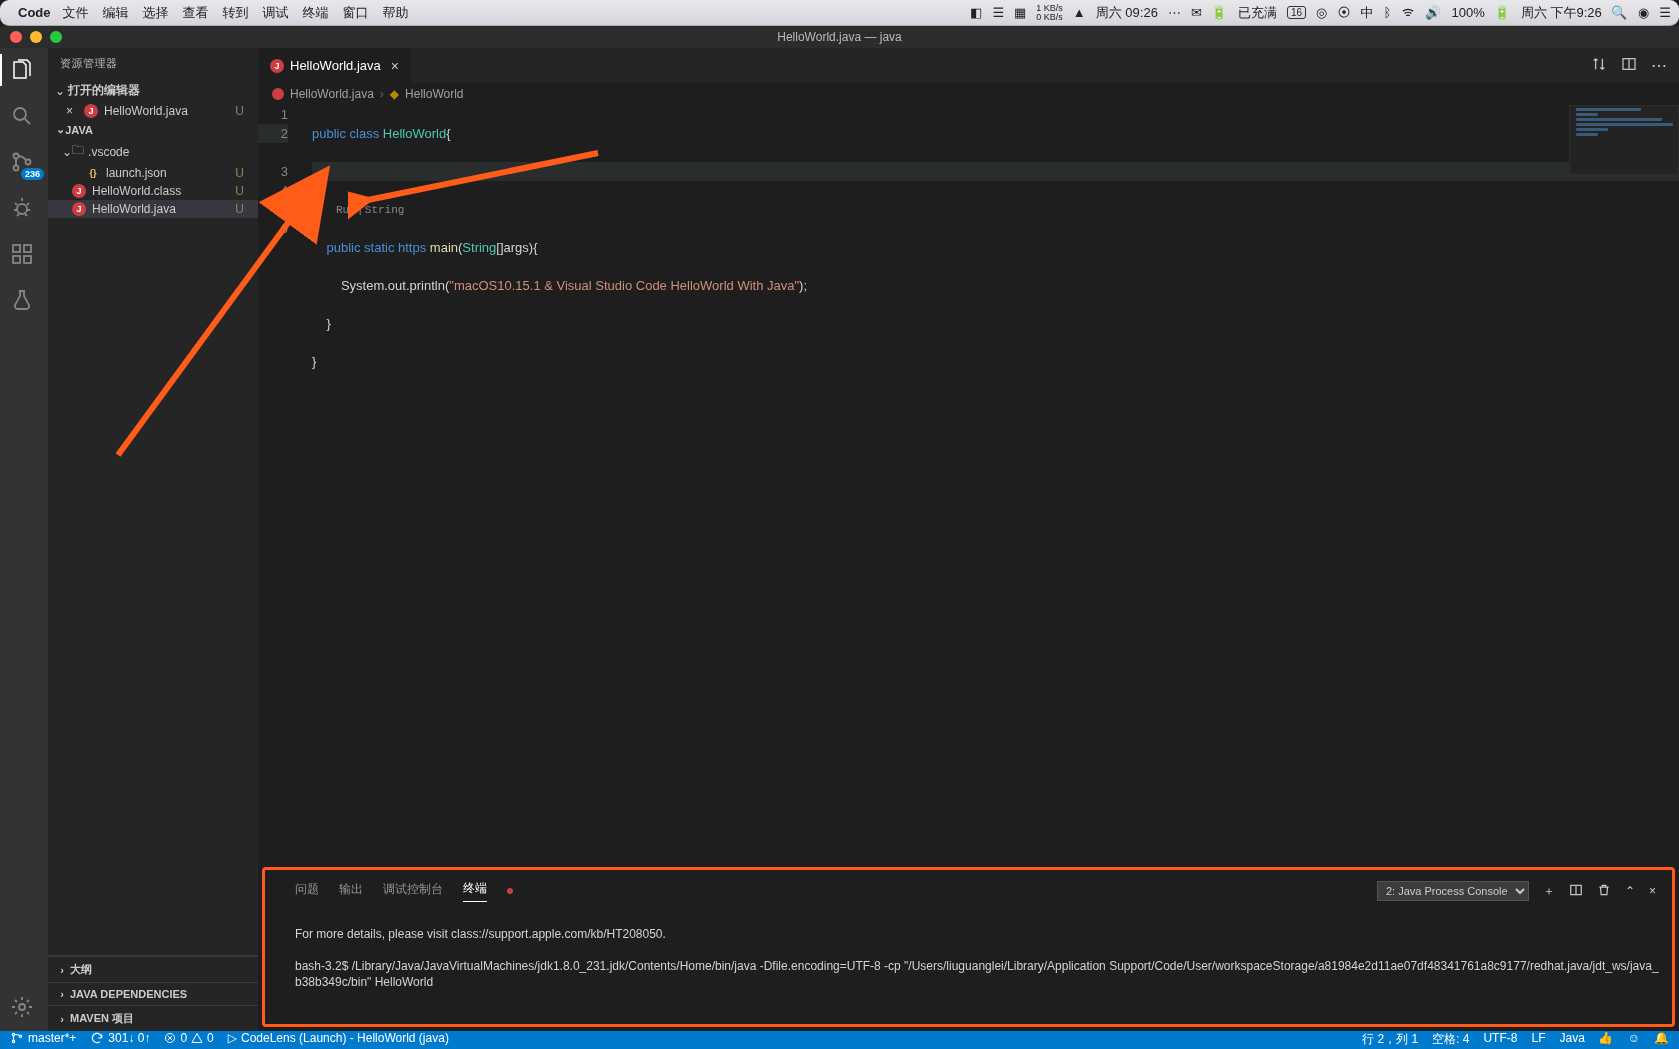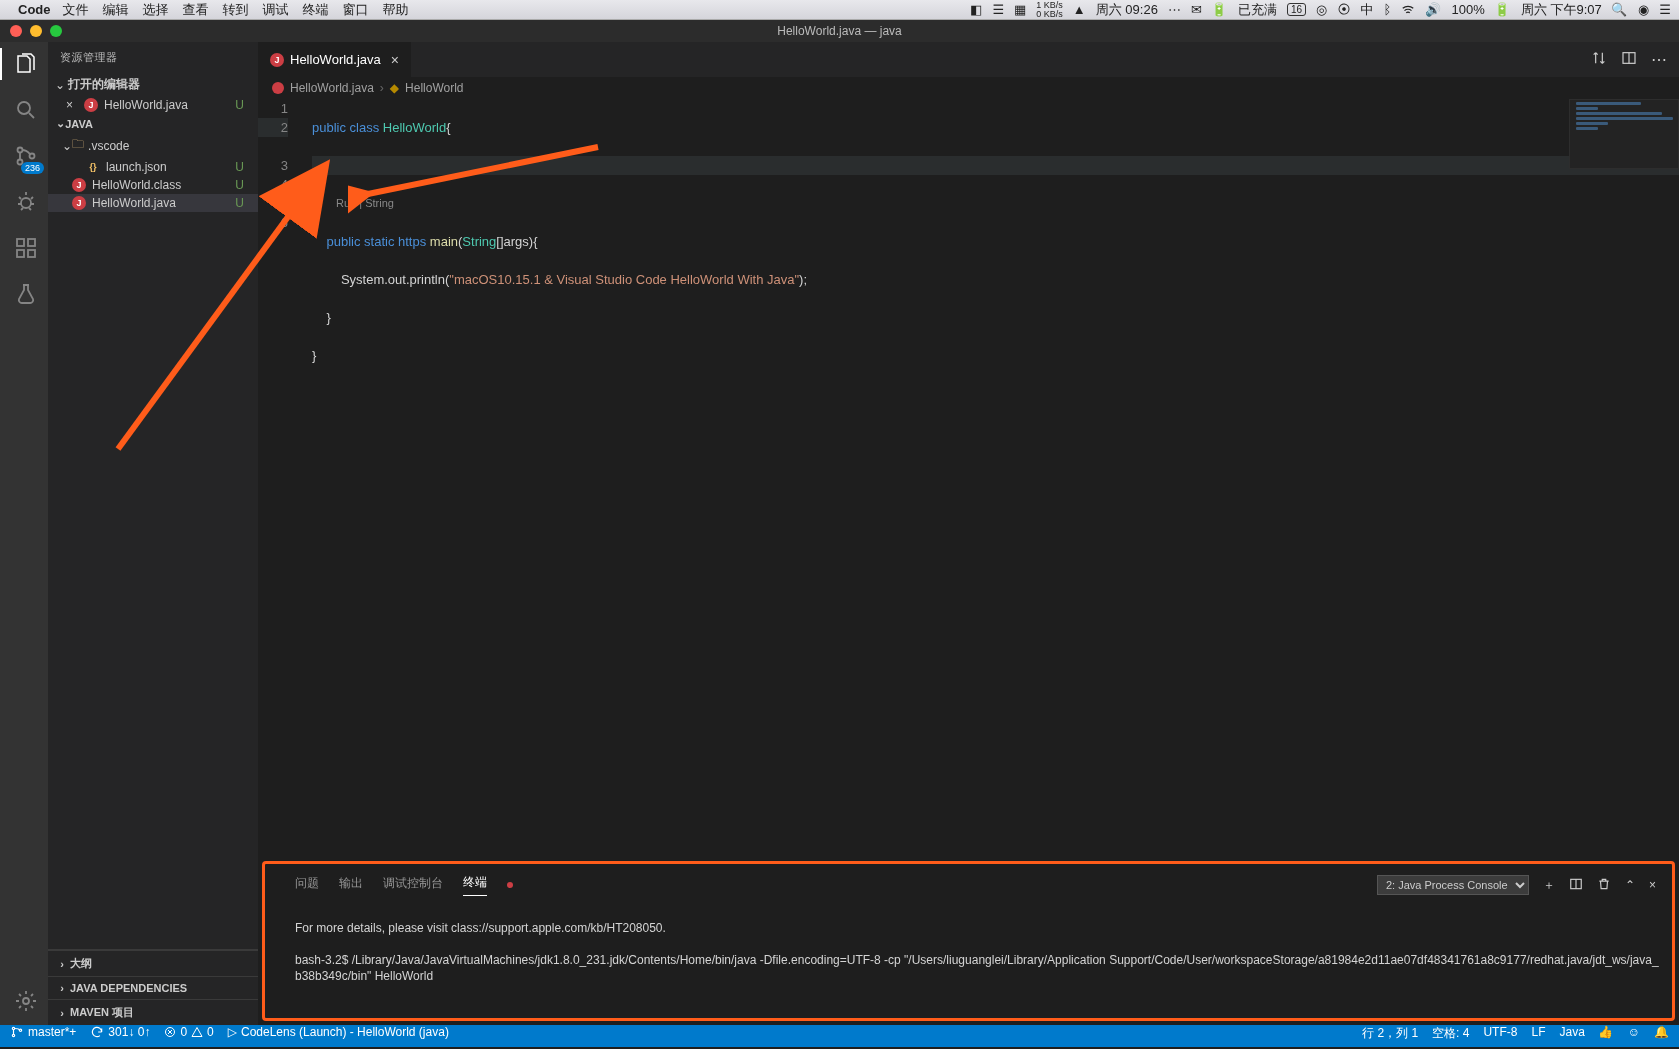--- a/index.html
+++ b/index.html
@@ -1,37 +1,37 @@
 <!DOCTYPE html>
 <html><head>
 <meta charset="utf-8">
 <style>
 * { margin:0; padding:0; box-sizing:border-box; font-family:-apple-system,"SF Pro","Helvetica Neue",Arial,sans-serif; }
 html,body { width:1679px; height:1049px; overflow:hidden; background:#1e1e1e; color:#ccc; }
 
 
-.mac-menubar { height:20px; background:linear-gradient(#e8e8ec,#d5d5db); display:flex; align-items:center; font-size:13px; color:#222; padding:8px 8px; border-bottom:1px solid #aaa; }
+.mac-menubar { height:26px; background:linear-gradient(#e8e8ec,#d5d5db); display:flex; align-items:center; font-size:13px; color:#222; padding:8px 8px; border-bottom:1px solid #aaa;border-radius:9px; }
 .mac-menubar .apple { font-size:14px; margin-right:10px; }
 .mac-menubar .app-name { font-weight:700; margin-right:12px; }
 .mac-menubar .menu-item { margin-right:14px; }
 .mac-menubar .spacer { flex:1; }
 .mac-menubar .right-item { margin-left:10px; display:flex; align-items:center; }
 .mac-menubar svg { width:14px; height:14px; }
 
 
 .title-bar { height:22px; background:#2c2c2c; display:flex; align-items:center; font-size:12px; color:#bbb; position:relative; }
 .traffic { display:flex; gap:8px; padding-left:10px; }
 .traffic .dot { width:12px; height:12px; border-radius:50%; }
 .dot.red{background:#ff5f56;} .dot.yellow{background:#ffbd2e;} .dot.green{background:#27c93f;}
 .title-bar .title { position:absolute; left:50%; transform:translateX(-50%); }
 
 
 .vscode { display:flex; height:calc(1049px - 22px - 22px - 22px); }
 .activity-bar { width:48px; background:#333; display:flex; flex-direction:column; align-items:center; padding-top:8px; gap:18px; position:relative;}
-.activity-bar .act { width:28px; height:28px; display:flex; align-items:center; justify-content:flex-end; color:#858585; cursor:pointer; position:relative;}
+.activity-bar .act { width:28px; height:28px; display:flex; align-items:center; justify-content:flex-start; color:#858585; cursor:pointer; position:relative;font-weight:bold;}
 .activity-bar .act.active { color:#fff; }
 .activity-bar .act.active::before { content:""; position:absolute; left:-10px; top:-2px; width:2px; height:32px; background:#fff;}
 .activity-bar .badge { position:absolute; bottom:-4px; right:-6px; background:#007acc; color:#fff; font-size:9px; border-radius:8px; padding:1px 4px; }
 .activity-bar .bottom { margin-top:auto; margin-bottom:10px; }
 
 .sidebar { width:210px; background:#252526; display:flex; flex-direction:column; font-size:12px; }
 .sidebar .header { padding:8px 12px; font-size:11px; color:#bbb; text-transform:uppercase; letter-spacing:.5px;}
 .sidebar .section { padding:3px 6px; color:#ccc; display:flex; align-items:center; cursor:pointer;}
 .sidebar .section .chev { width:12px; display:inline-block; text-align:center; color:#ccc; margin-right:2px;}
 .sidebar .file-row { display:flex; align-items:center; padding:2px 8px 2px 24px; cursor:pointer; position:relative;}
@@ -58,21 +58,21 @@
 .breadcrumb .ficon { width:12px; height:12px; border-radius:50%; background:#cc3e44;}
 .breadcrumb .sep { color:#666; }
 .breadcrumb .sym { color:#b58900;}
 .code { flex:1; position:relative; font-family:Menlo,Consolas,monospace; font-size:13px; line-height:19px; }
 .code .gutter { position:absolute; left:0; top:0; width:44px; text-align:right; color:#858585; padding-right:14px; }
 .code .content { position:absolute; left:44px; top:0; right:0; padding-left:10px; white-space:pre; color:#d4d4d4;}
 .code .ln { height:19px; }
 .code .current { background:#2a2d2e; }
 .kw { color:#4a8fd8; } .cls{ color:#4ec9b0; } .fn{ color:#dcdcaa; } .str{ color:#ce9178;}
 .codelens { color:#888; font-size:11px; height:19px; padding-left:24px;}
-.codelens a { color:#888; cursor:pointer;}
+.codelens a { color:#888; cursor:pointer;font-family:Liberation Mono, monospace;}
 .minimap { position:absolute; right:0; top:0; width:110px; height:70px; background:#232323; border:1px solid #2d2d2d;}
 .minimap .mm-line { height:3px; margin:2px 6px; background:#3a5a7a; border-radius:1px;}
 .minimap .mm-line.s1{width:60%;} .mm-line.s2{width:20%;} .mm-line.s3{width:80%;} .mm-line.s4{width:90%;} .mm-line.s5{width:30%;}
 
 
 .panel { margin:4px; border:3px solid #ff5c1a; border-radius:4px; padding:6px 10px 10px 10px; background:#1e1e1e; height:160px; }
 .panel-tabs { display:flex; align-items:center; font-size:12px; gap:20px; padding:4px 6px 8px 20px; color:#969696;}
 .panel-tabs .ptab { cursor:pointer; padding-bottom:4px;}
 .panel-tabs .ptab.active { color:#fff; border-bottom:1px solid #fff;}
 .panel-tabs .dirty-dot{ width:6px;height:6px;border-radius:50%;background:#cc3e44; align-self:center;}
@@ -123,21 +123,21 @@
   <span class="right-item">中</span>
   <span class="right-item">ᛒ</span>
   <span class="right-item">
     <svg viewBox="0 0 24 24" fill="none" stroke="#222" stroke-width="2">
         <path d="M3 9a14 14 0 0118 0M6 13a9 9 0 0112 0M9 17a4 4 0 016 0M12 20h0"></path>
       </svg>
   </span>
   <span class="right-item">🔊</span>
   <span class="right-item">100%</span>
   <span class="right-item">🔋</span>
-  <span class="right-item">周六 下午9:07</span>
+  <span class="right-item">周六 下午9:26</span>
   <span class="right-item">🔍</span>
   <span class="right-item">◉</span>
   <span class="right-item">☰</span>
 </div>
 
 <div class="title-bar">
   <div class="traffic">
     <div class="dot red"></div>
     <div class="dot yellow"></div>
     <div class="dot green"></div>

